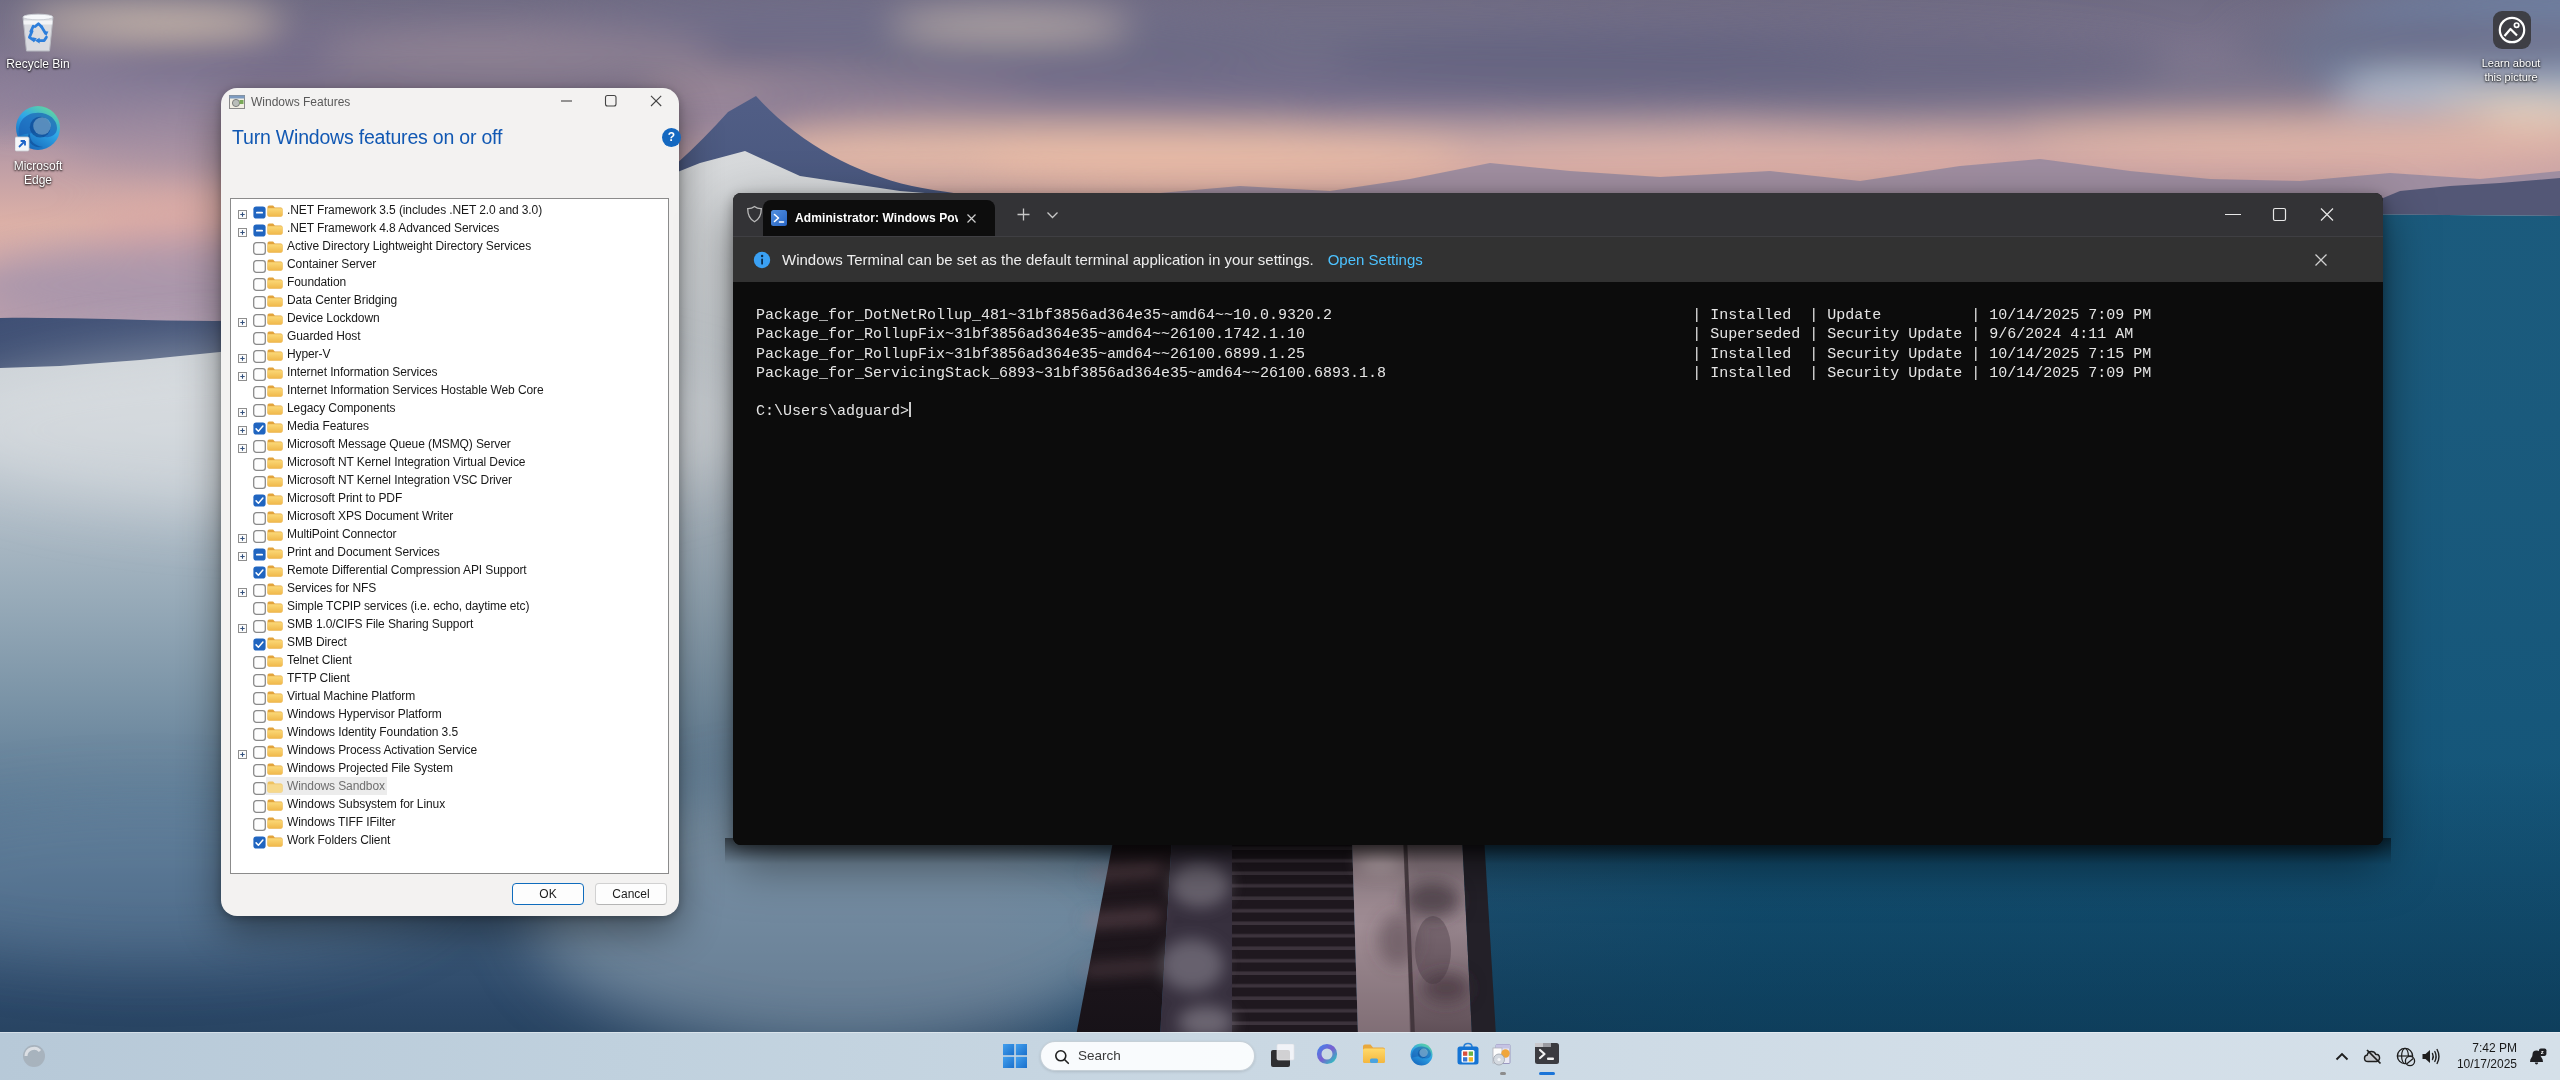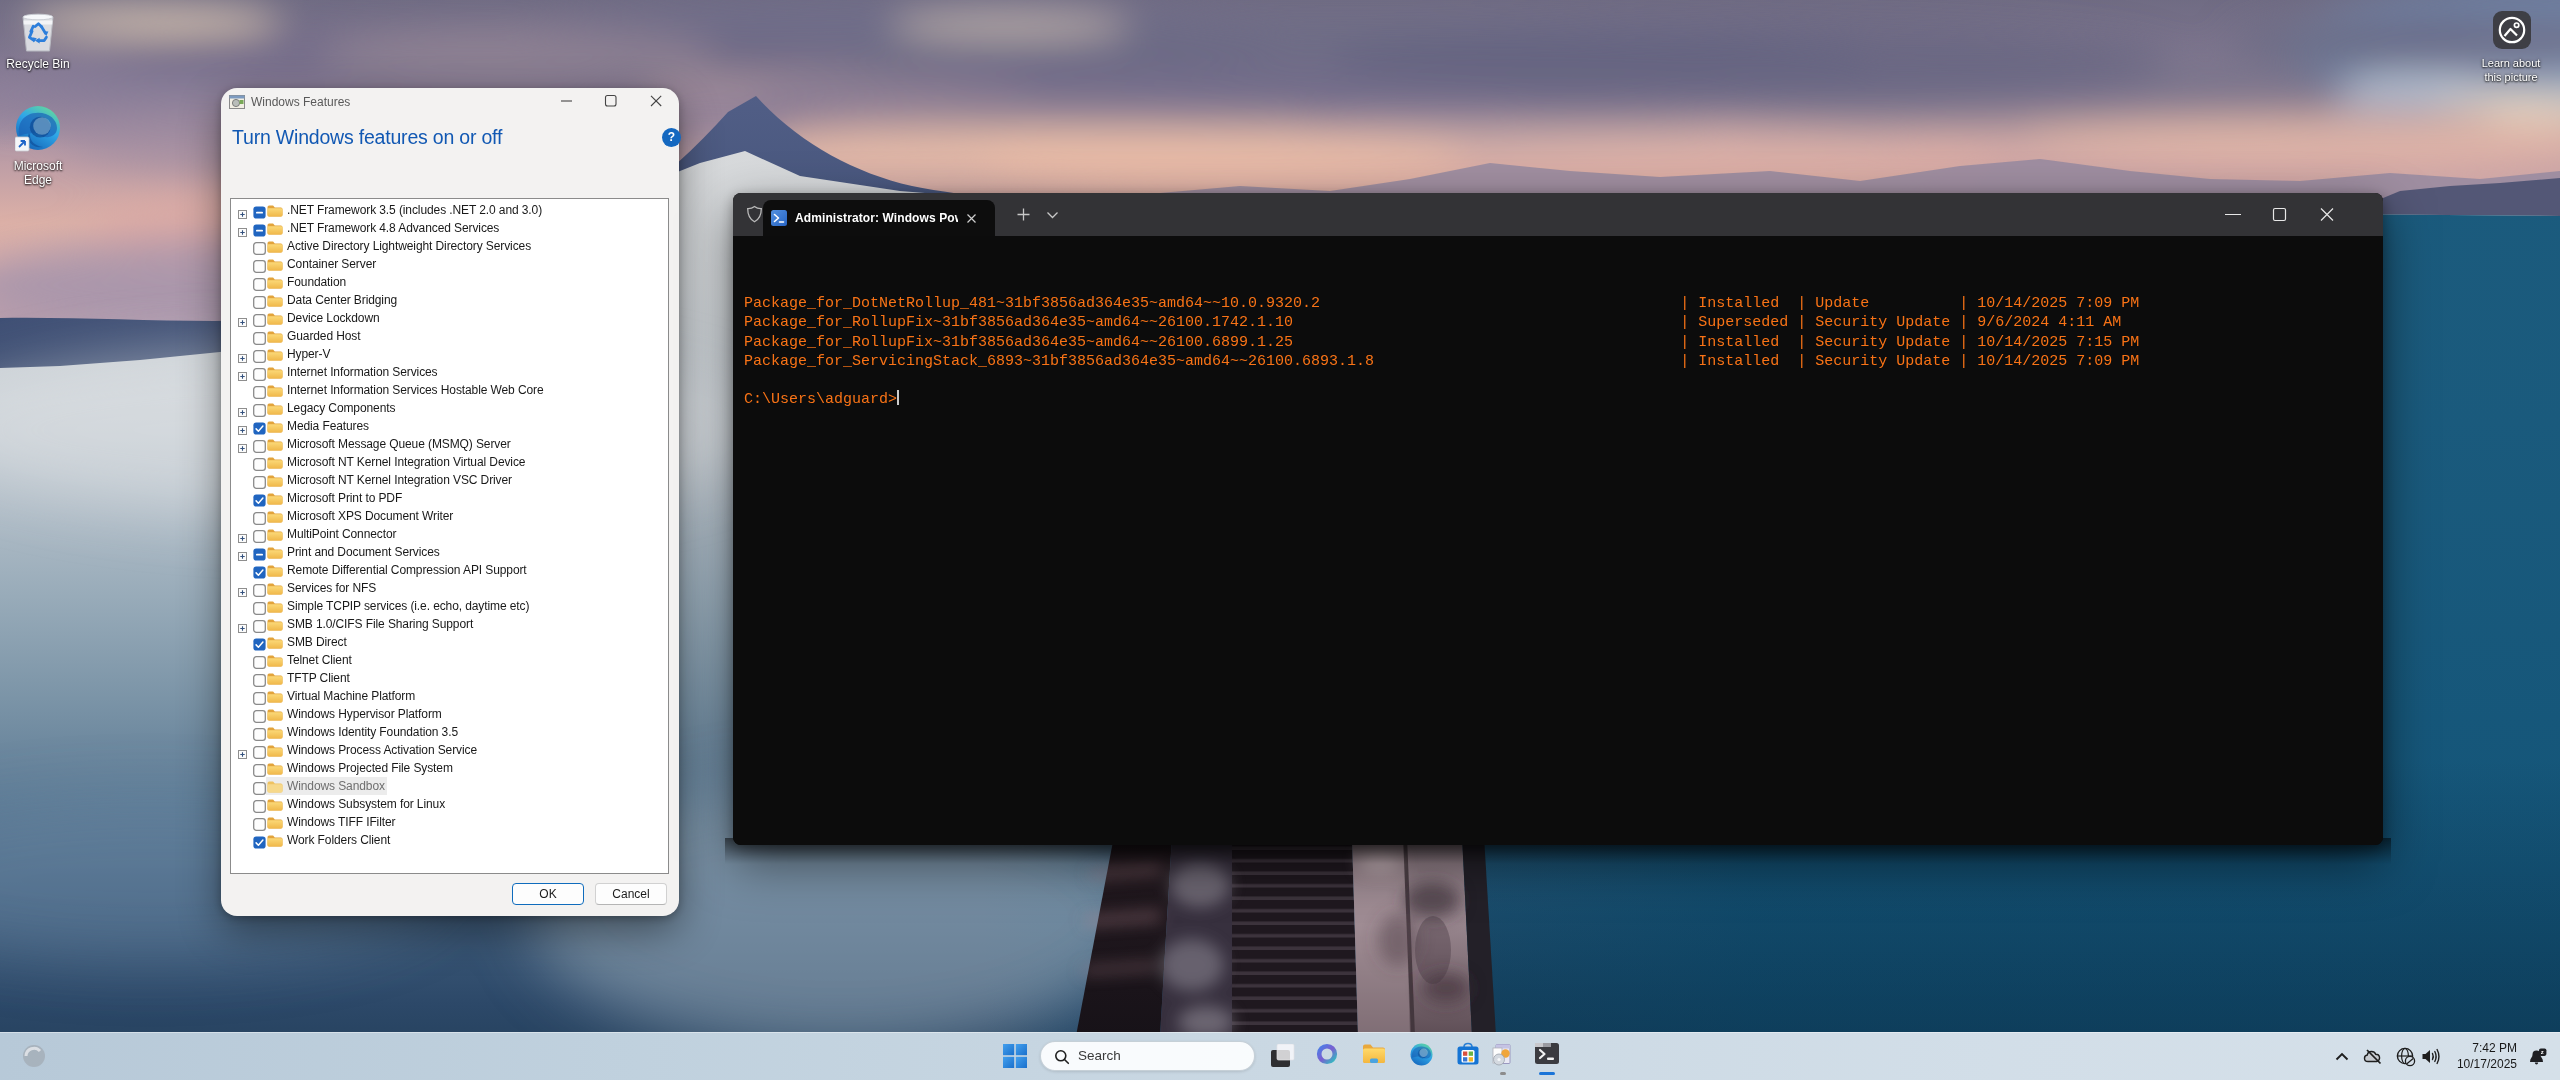--- a/index.html
+++ b/index.html
@@ -29,21 +29,21 @@
 
 #term{position:absolute;left:733px;top:193px;width:1650px;height:652px;border-radius:8px;overflow:hidden;
  background:#0c0c0c;box-shadow:0 18px 50px rgba(0,0,0,.5),0 4px 14px rgba(0,0,0,.35)}
 #ttl{position:absolute;left:0;top:0;width:100%;height:43px;background:#333336}
 #tab{position:absolute;left:30px;top:7px;width:232px;height:36px;background:#0d0d0d;border-radius:8px 8px 0 0;display:flex;align-items:center}
 #tabtxt{font-weight:bold;font-size:12px;color:#fff;margin-left:8px;width:163px;overflow:hidden;white-space:nowrap;letter-spacing:0.1px}
 #tbanner{position:absolute;left:0;top:43px;width:100%;height:46px;background:#323232;border-top:1px solid #3f3f43;display:flex;align-items:center}
 #tbtext{color:#ededed;font-size:15px;margin-left:11px;letter-spacing:0px}
 #tblink{color:#4cc2ff;font-size:15px;margin-left:14px}
 #tcontent{position:absolute;left:0;top:89px;width:100%;bottom:0;background:#0c0c0c}
-#tcontent pre{margin:4px;padding:8px 0 0 7px;font-family:"Liberation Mono",monospace;font-size:15px;line-height:19.3px;color:#f97316}
+#tcontent pre{margin:16px;padding:8px 0 0 7px;font-family:"Liberation Mono",monospace;font-size:15px;line-height:19.3px;color:#e5e5e5}
 .cur{display:inline-block;width:2px;height:15px;background:#ccc;vertical-align:-2px}
 
 #bar{position:absolute;left:0;top:1032px;width:2560px;height:48px;
  background:linear-gradient(90deg,#b7c9d8 0%,#c0d1de 25%,#cad8e3 50%,#d2dee8 78%,#d5e0e9 100%);
  border-top:1px solid rgba(255,255,255,.4)}
 #tray-time{position:absolute;left:2437px;top:1040px;width:80px;text-align:right;font-size:12px;line-height:16px;color:#191919}
 #termbtn{left:1527px;top:1035px;width:40px;height:40px;border-radius:6px;background:rgba(253,255,255,.8);border:1px solid rgba(190,200,210,.55)}
 </style></head>
 <body>
 <div id="stage">
@@ -812,20 +812,32 @@
   </svg>
   <svg class="abs" style="left:313px;top:18px" width="13" height="8" viewBox="0 0 13 8">
    <path d="M1.5,1.5 L6.5,6.5 L11.5,1.5" fill="none" stroke="#c8c8c8" stroke-width="1.3"></path>
   </svg>
   <svg class="abs" style="left:1484px;top:14px" width="160" height="15" viewBox="0 0 160 15">
    <path d="M8,7.5 H24" stroke="#e8e8e8" stroke-width="1.2"></path>
    <rect x="56.5" y="1.5" width="12" height="12" rx="1.5" fill="none" stroke="#e8e8e8" stroke-width="1.2"></rect>
    <path d="M104,1.5 L116,13.5 M116,1.5 L104,13.5" stroke="#e8e8e8" stroke-width="1.2"></path>
   </svg>
  </div>
+ <div id="tbanner">
+  <svg style="margin-left:20px;flex:none" width="18" height="18" viewBox="0 0 18 18">
+   <circle cx="9" cy="9" r="8.2" fill="#3aa0f3"></circle>
+   <rect x="8.2" y="7.6" width="1.8" height="6" rx="0.9" fill="#0b2b4a"></rect>
+   <circle cx="9.1" cy="5" r="1.2" fill="#0b2b4a"></circle>
+  </svg>
+  <span id="tbtext">Windows Terminal can be set as the default terminal application in your settings.</span>
+  <span id="tblink">Open Settings</span>
+  <svg class="abs" style="left:1581px;top:16px" width="14" height="14" viewBox="0 0 14 14">
+   <path d="M1.5,1.5 L12.5,12.5 M12.5,1.5 L1.5,12.5" stroke="#d0d0d0" stroke-width="1.3"></path>
+  </svg>
+ </div>
  <div id="tcontent">
         <pre>Package_for_DotNetRollup_481~31bf3856ad364e35~amd64~~10.0.9320.2                                        | Installed  | Update          | 10/14/2025 7:09 PM
 Package_for_RollupFix~31bf3856ad364e35~amd64~~26100.1742.1.10                                           | Superseded | Security Update | 9/6/2024 4:11 AM
 Package_for_RollupFix~31bf3856ad364e35~amd64~~26100.6899.1.25                                           | Installed  | Security Update | 10/14/2025 7:15 PM
 Package_for_ServicingStack_6893~31bf3856ad364e35~amd64~~26100.6893.1.8                                  | Installed  | Security Update | 10/14/2025 7:09 PM
 
 C:\Users\adguard&gt;<span class="cur"></span></pre>
       </div>
 </div>
 

